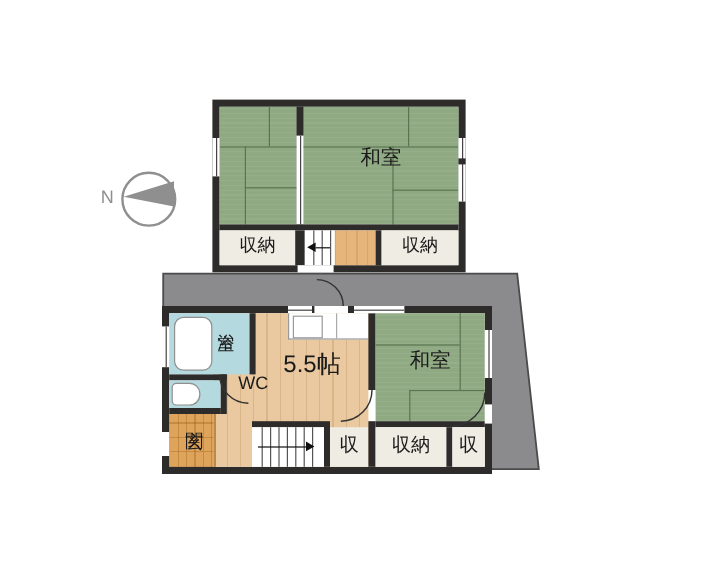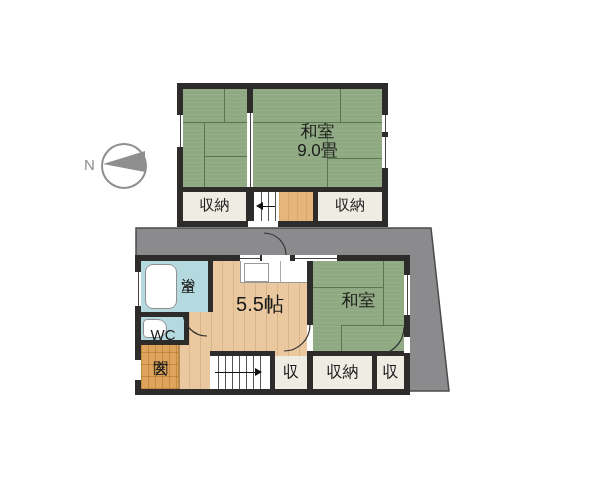--- a/index.html
+++ b/index.html
@@ -82,21 +82,20 @@
     <div class="matline" style="left:41px;top:0;width:1px;height:33px;"></div>
     <div class="matline" style="left:21px;top:33px;width:1px;height:65px;"></div>
     <div class="matline" style="left:21px;top:67px;width:43px;height:1px;"></div>
     <div class="matline" style="left:70px;top:33px;width:129px;height:1px;"></div>
     <div class="matline" style="left:144px;top:33px;width:1px;height:65px;"></div>
     <div class="matline" style="left:144px;top:69px;width:55px;height:1px;"></div>
     <div class="matline" style="left:157px;top:0;width:1px;height:33px;"></div>
 
     <div class="lbl c" style="left:70px;top:33px;width:129px;font-size:17px;">
       <div>和室</div>
-      <div>9.0畳</div>
     </div>
 
     <div class="iwall" style="left:0;top:98px;width:199px;height:5px;"></div>
     <div class="room storage" style="left:0;top:103px;width:63px;height:29px;"></div>
     <div class="iwall" style="left:63px;top:103px;width:8px;height:29px;"></div>
     <div class="room stairs" style="left:71px;top:103px;width:25px;height:29px;">
       <div class="stairline" style="left:7px;top:0;height:29px;"></div>
       <div class="stairline" style="left:14px;top:0;height:29px;"></div>
       <div class="stairline" style="left:21px;top:0;height:29px;"></div>
       <div class="arrow-head left" style="left:2px;top:10px;"></div>
@@ -121,21 +120,21 @@
     <div class="room bath" style="left:0;top:0;width:67px;height:51px;"></div>
     <div class="fixture" style="left:4px;top:3px;width:32px;height:45px;border-radius:8px;"></div>
     <div class="iwall" style="left:67px;top:0;width:5px;height:51px;"></div>
     <div class="iwall" style="left:0;top:51px;width:48px;height:5px;"></div>
     <div class="lbl vtext" style="left:39px;top:6px;font-size:14px;">浴室</div>
 
     <div class="room bath" style="left:0;top:56px;width:43px;height:23px;"></div>
     <div class="fixture" style="left:2px;top:58px;width:24px;height:19px;border-radius:4px 9px 9px 4px;"></div>
     <div class="iwall" style="left:43px;top:51px;width:5px;height:33px;"></div>
     <div class="iwall" style="left:0;top:79px;width:43px;height:5px;"></div>
-    <div class="lbl c" style="left:0;top:66px;width:44px;font-size:15px;">WC</div>
+    <div class="lbl c" style="left:0;top:51px;width:44px;font-size:15px;padding-left:48px;">WC</div>
 
     <div class="room genkan" style="left:0;top:84px;width:37px;height:44px;"></div>
     <div style="position:absolute;left:37px;top:84px;width:2px;height:44px;background:#b9894d;"></div>
     <div class="lbl vtext" style="left:11px;top:87px;font-size:15px;">玄関</div>
 
     <div style="position:absolute;left:99px;top:0;width:67px;height:22px;background:#fff;border-bottom:1px solid #999;border-left:1px solid #999;box-sizing:border-box;">
       <div style="position:absolute;left:3px;top:2px;width:23px;height:17px;border:1px solid #999;"></div>
       <div style="position:absolute;left:39px;top:0;width:1px;height:21px;background:#aaa;"></div>
     </div>
 

